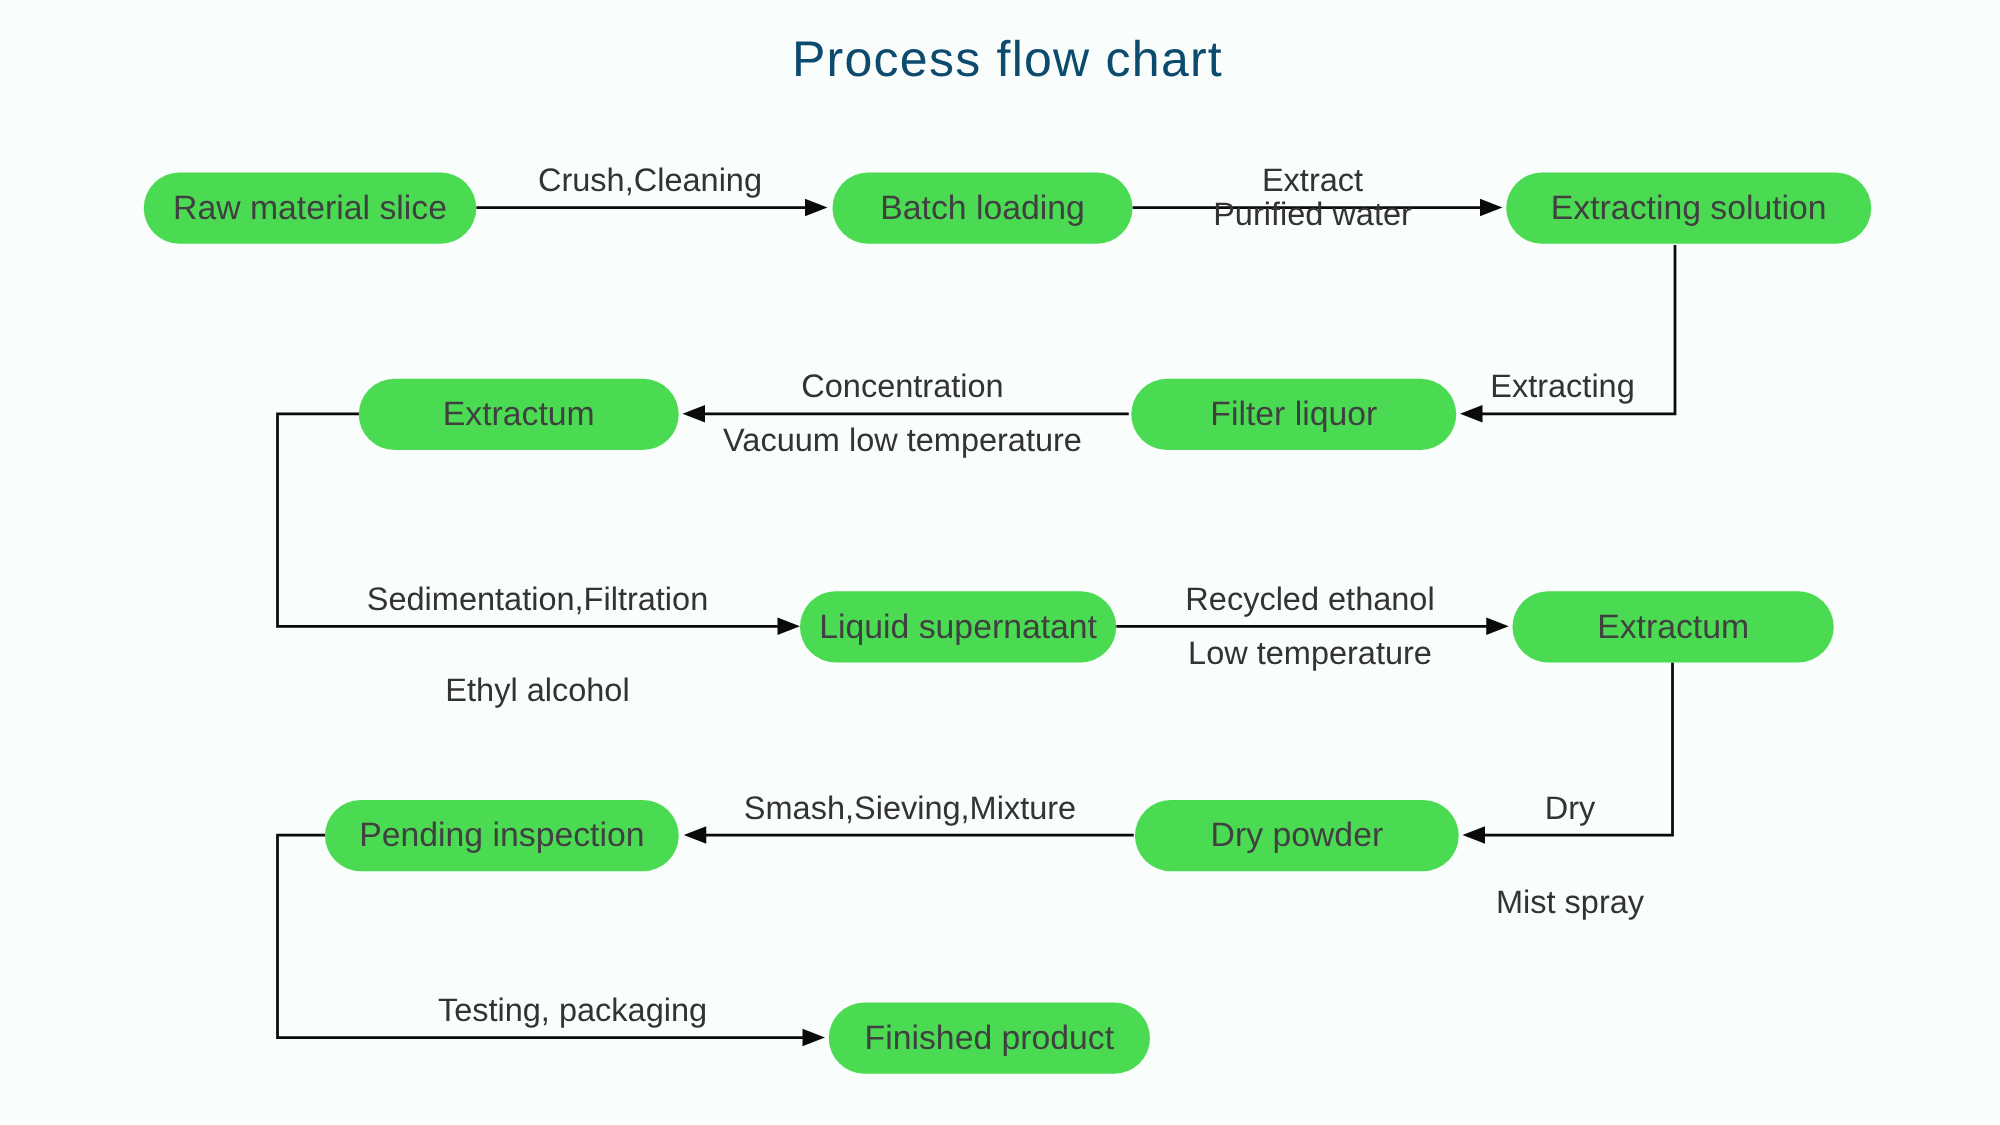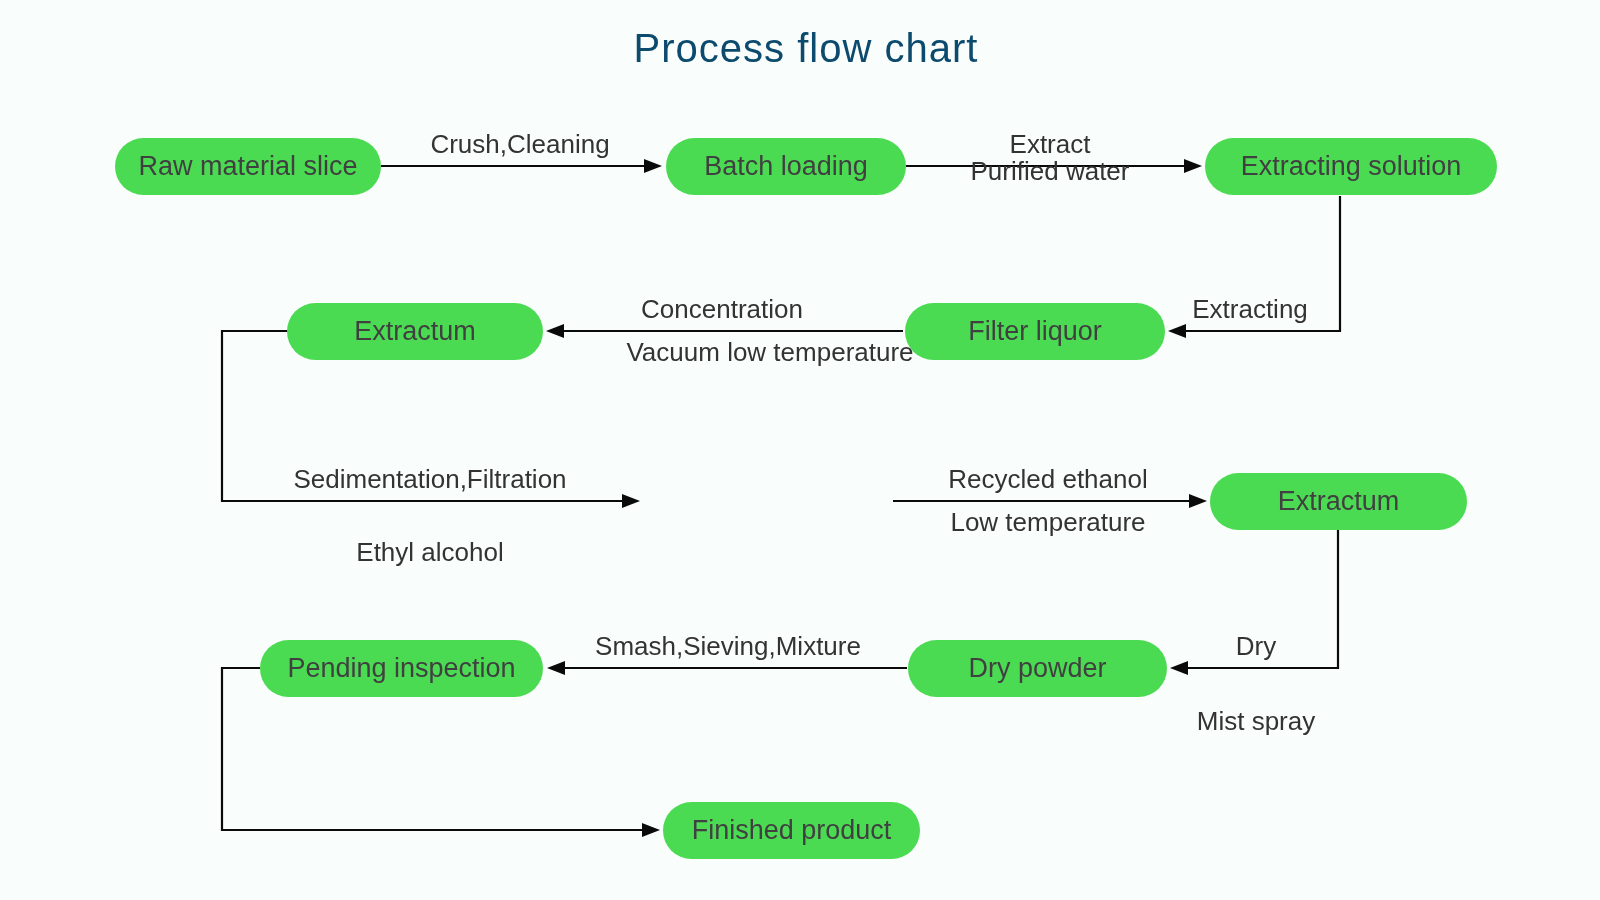--- a/index.html
+++ b/index.html
@@ -101,40 +101,42 @@
     <polygon points="660,830 642,823 642,837"></polygon>
   </svg>
 
   <div class="page-title" style="left:806px; top:26px;">Process flow chart</div>
 
   <div class="node" style="left:115px; top:138px; width:266px;">Raw material slice</div>
   <div class="node" style="left:666px; top:138px; width:240px;">Batch loading</div>
   <div class="node" style="left:1205px; top:138px; width:292px;">Extracting solution</div>
   <div class="node" style="left:287px; top:303px; width:256px;">Extractum</div>
   <div class="node" style="left:905px; top:303px; width:260px;">Filter liquor</div>
+  <div class="node" style="left:640px; top:473px; width:253px;">Liquid supernatant</div>
   <div class="node" style="left:1210px; top:473px; width:257px;">Extractum</div>
   <div class="node" style="left:260px; top:640px; width:283px;">Pending inspection</div>
   <div class="node" style="left:908px; top:640px; width:259px;">Dry powder</div>
   <div class="node" style="left:663px; top:802px; width:257px;">Finished product</div>
 
   <div class="elabel lbl-above" style="left:520px; top:160px;">Crush,Cleaning</div>
 
   <div class="elabel lbl-above" style="left:1050px; top:160px;">Extract</div>
   <div class="elabel lbl-below" style="left:1050px; top:156px;">Purified water</div>
 
   <div class="elabel lbl-above" style="left:1250px; top:325px;">Extracting</div>
 
   <div class="elabel lbl-above" style="left:722px; top:325px;">Concentration</div>
-  <div class="elabel lbl-below" style="left:722px; top:337px;margin-left:48px;">Vacuum low temperature</div>
+  <div class="elabel lbl-below" style="left:722px; top:337px;">Vacuum low temperature</div>
 
   <div class="elabel lbl-above" style="left:430px; top:495px;">Sedimentation,Filtration</div>
   <div class="elabel lbl-below" style="left:430px; top:507px;margin-top:30px;">Ethyl alcohol</div>
 
   <div class="elabel lbl-below" style="left:1048px; top:507px;">Low temperature</div>
   <div class="elabel lbl-above" style="left:1048px; top:495px;">Recycled ethanol</div>
 
   <div class="elabel lbl-above" style="left:1256px; top:662px;">Dry</div>
   <div class="elabel lbl-below" style="left:1256px; top:674px;margin-top:32px;">Mist spray</div>
 
   <div class="elabel lbl-above" style="left:728px; top:662px;">Smash,Sieving,Mixture</div>
 
+  <div class="elabel lbl-above" style="left:458px; top:824px;">Testing, packaging</div>
 
 </div>
 
 </body></html>

